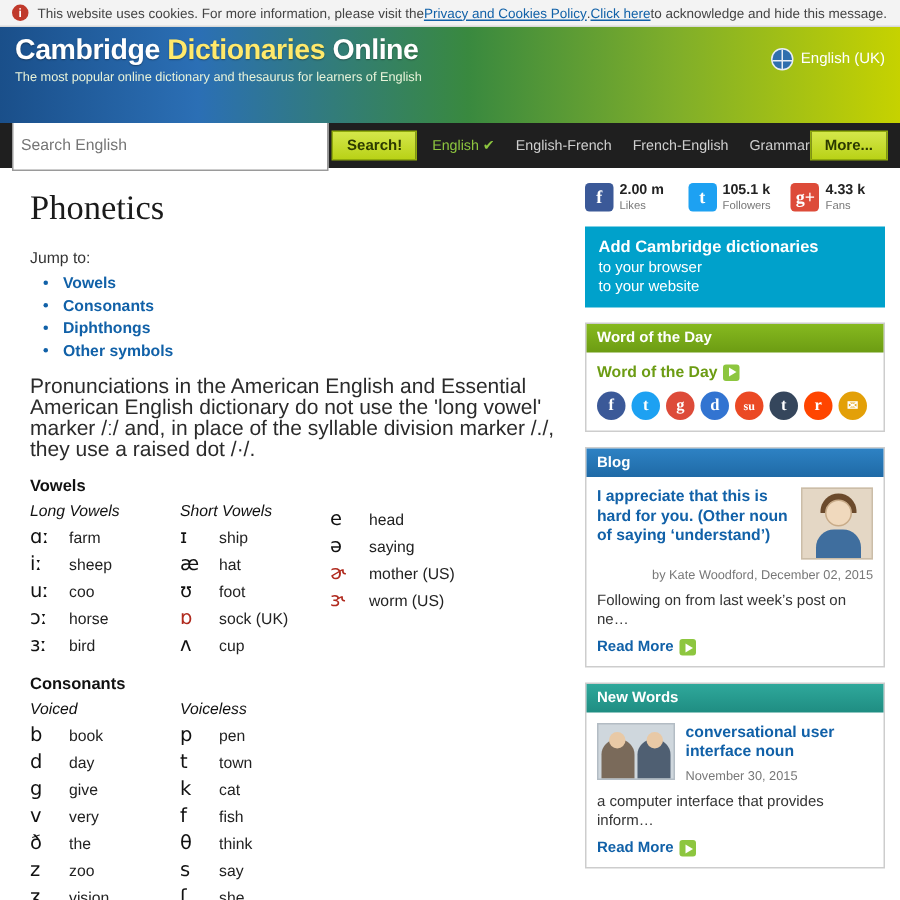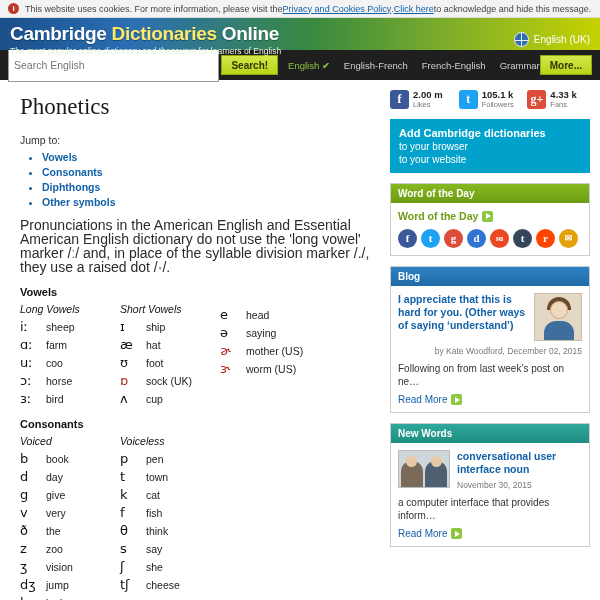--- a/index.html
+++ b/index.html
@@ -25,21 +25,21 @@
   }
   .cookiebar .ci {
     width: 11px; height: 11px; border-radius: 50%;
     background: #c0392b; color: #fff;
     font-size: 8px; line-height: 11px; text-align: center;
     margin-right: 6px; font-weight: bold;
   }
   .cookiebar a { color: #1161a8; text-decoration: underline; }
   
   .masthead {
-    height: 32px;
+    height: 64px;
     background: linear-gradient(90deg, #1a4f8a 0%, #2b6fb5 22%, #39893f 52%, #7fae2a 75%, #c6d200 100%);
     position: relative;
     padding: 5px 10px 0 10px;
     color: #fff;
   }
   .brand {
     font-size: 19px;
     font-weight: bold;
     letter-spacing: -0.3px;
     line-height: 22px;
@@ -274,21 +274,21 @@
     background: #6b4a2c;
   }
   .avatar .body {
     position: absolute; left: 9px; top: 27px;
     width: 30px; height: 22px; border-radius: 12px 12px 0 0;
     background: #3f6e9e;
   }
   .byline { font-size: 8.5px; color: #777; margin-top: 5px; text-align: right; }
   .excerpt { font-size: 10px; color: #333; line-height: 13px; margin-top: 6px; }
   .readmore {
-    font-size: 10px; font-weight: normal; color: #1161a8;
+    font-size: 10px; font-weight: bold; color: #1161a8;
     margin-top: 6px; display: flex; align-items: flex-start; gap: 4px;
   }
   .nw-top { display: flex; gap: 7px; }
   .nw-thumb {
     width: 52px; height: 38px; flex: none;
     background: #cfd7dd; border: 1px solid #b3bcc4;
     position: relative; overflow: hidden;
   }
   .nw-thumb .p1, .nw-thumb .p2 {
     position: absolute; bottom: 0; width: 22px; height: 26px;
@@ -353,26 +353,26 @@
       <li><span>Other symbols</span></li>
     </ul>
 
     <p class="intro">Pronunciations in the American English and Essential American English dictionary do not use the 'long vowel' marker /ː/ and, in place of the syllable division marker /./, they use a raised dot /·/.</p>
 
     <h2 class="sec">Vowels</h2>
     <div class="phon-table">
       <div class="phon-col c1">
         <div class="colhead">Long Vowels</div>
         <div class="prow">
+            <span class="sym">ɑː</span>
+            <span class="word">farm</span>
+          </div>
+        <div class="prow">
             <span class="sym">iː</span>
             <span class="word">sheep</span>
-          </div>
-        <div class="prow">
-            <span class="sym">ɑː</span>
-            <span class="word">farm</span>
           </div>
         <div class="prow">
             <span class="sym">uː</span>
             <span class="word">coo</span>
           </div>
         <div class="prow">
             <span class="sym">ɔː</span>
             <span class="word">horse</span>
           </div>
         <div class="prow">
@@ -553,21 +553,21 @@
           <span class="s" style="background:#ff4500">r</span>
           <span class="s" style="background:#e3a008;font-size:9px">✉</span>
         </div>
       </div>
     </div>
 
     <div class="box">
       <div class="hdr blue">Blog</div>
       <div class="body">
         <div class="blog-top">
-          <div class="blog-head">I appreciate that this is hard for you. (Other ways of saying ‘understand’)</div>
+          <div class="blog-head">I appreciate that this is hard for you. (Other noun of saying ‘understand’)</div>
           <div class="avatar">
             <div class="hair"></div>
               <div class="head"></div>
               <div class="body"></div>
           </div>
         </div>
         <div class="byline">by Kate Woodford, December 02, 2015</div>
         <div class="excerpt">Following on from last week’s post on ne…</div>
         <div class="readmore">
           <span>Read More</span>

